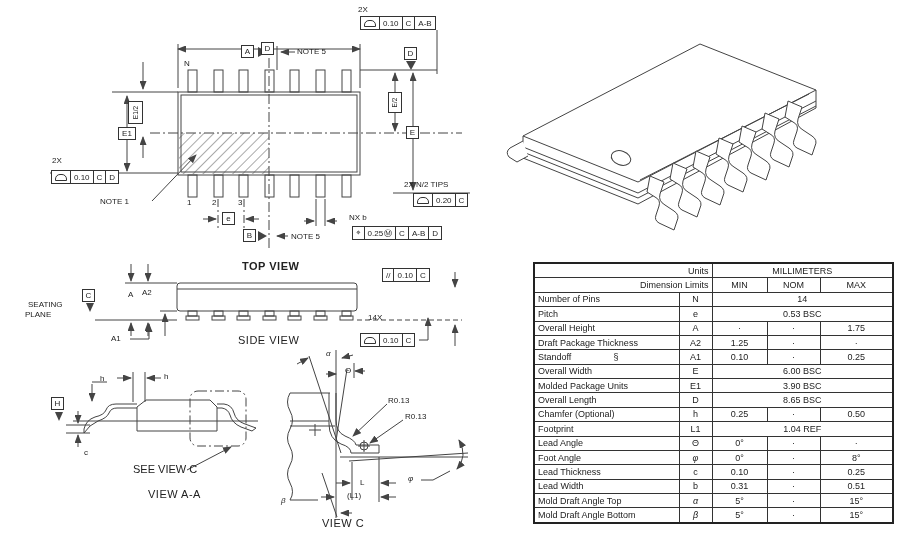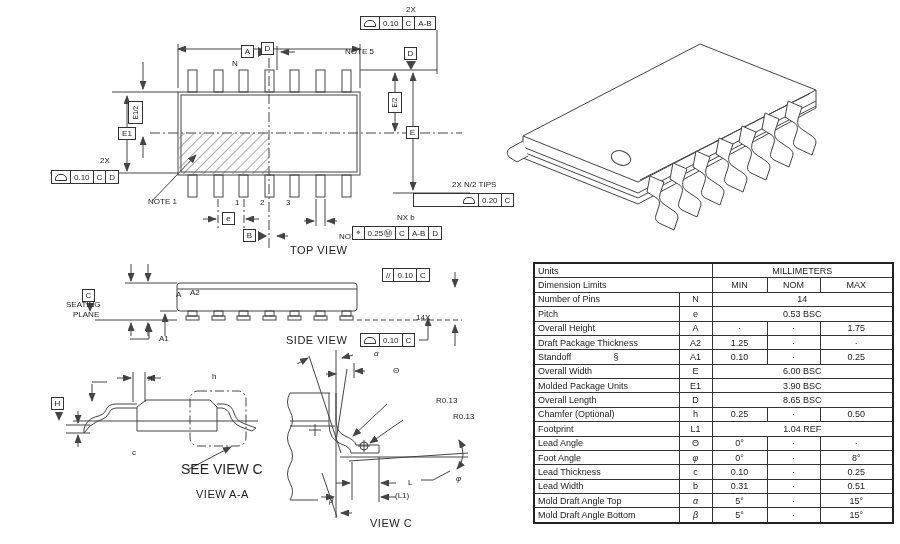--- a/index.html
+++ b/index.html
@@ -1,37 +1,37 @@
 <!DOCTYPE html>
 <html><head>
 <meta charset="utf-8">
 <style>
   html,body{margin:0;padding:0;background:#fff;}
   #stage{position:relative;width:900px;height:544px;background:#fff;overflow:hidden;
          font-family:"Liberation Sans","DejaVu Sans",sans-serif;color:#222;}
   #lines{position:absolute;left:0;top:0;}
-  .lbl{position:absolute;font-size:8px;line-height:9px;white-space:nowrap;color:#222;margin-left:48px;}
+  .lbl{position:absolute;font-size:8px;line-height:9px;white-space:nowrap;color:#222;}
   .big{font-size:11px;line-height:12px;letter-spacing:.5px;}
   .dbox{position:absolute;box-sizing:border-box;min-width:13px;height:13px;border:1px solid #333;
         background:#fff;font-size:8px;display:flex;align-items:center;justify-content:center;padding:0 1px;}
   .vbox{position:absolute;box-sizing:border-box;border:1px solid #333;background:#fff;
         display:flex;align-items:center;justify-content:center;}
   .vbox span{transform:rotate(-90deg);font-size:6.5px;white-space:nowrap;}
   .fcf{position:absolute;display:flex;align-items:stretch;box-sizing:border-box;height:14px;
        border:1px solid #333;background:#fff;font-size:8px;}
   .fcf .c{display:flex;align-items:center;justify-content:center;padding:0 3px;}
   .fcf .c + .c{border-left:1px solid #333;}
   .dome{display:inline-block;width:10px;height:5px;border:1px solid #333;
         border-radius:5px 5px 0 0;background:#fff;}
   .mcirc{font-size:8px;margin-left:1px;}
   #dimtable{position:absolute;left:533px;top:262px;width:359px;height:262px;border-collapse:collapse;
             table-layout:fixed;font-size:9px;background:#fff;border:2px solid #222;}
   #dimtable td{border:1px solid #333;padding:0 3px;height:12px;overflow:hidden;white-space:nowrap;}
   #dimtable td.sym,#dimtable td.v{text-align:center;padding:0 1px;}
-  #dimtable td.hr{text-align:left;}
+  #dimtable td.hr{text-align:right;}
   #dimtable td.hc{text-align:center;}
   #dimtable td.it{font-style:italic;}
 </style>
 </head>
 <body>
 
 <div id="stage">
 
   <svg id="lines" width="900" height="544" viewBox="0 0 900 544">
     <defs>
@@ -229,21 +229,21 @@
   </div>
   <span class="dbox" style="left:261px;top:42px;">D</span>
   <span class="dbox" style="left:241px;top:45px;">A</span>
   <span class="lbl" style="left:297px;top:47px;">NOTE 5</span>
   <span class="dbox" style="left:404px;top:47px;">D</span>
   <div class="vbox" style="left:388px;top:92px;width:14px;height:21px;">
     <span>E/2</span>
     </div>
   <span class="dbox" style="left:406px;top:126px;">E</span>
   <span class="lbl" style="left:404px;top:180px;">2X N/2 TIPS</span>
-  <div class="fcf" style="left:413px;top:193px;padding-left:46px;">
+  <div class="fcf" style="left:413px;top:193px;">
     <span class="c">
         <span class="dome"></span>
       </span>
     <span class="c">0.20</span>
     <span class="c">C</span>
   </div>
   <div class="vbox" style="left:128px;top:101px;width:15px;height:23px;">
     <span>E1/2</span>
     </div>
   <span class="dbox" style="left:118px;top:127px;width:18px;">E1</span>
@@ -267,48 +267,48 @@
   <div class="fcf" style="left:352px;top:226px;">
     <span class="c">⌖</span>
     <span class="c">
         <span>0.25</span>
         <span class="mcirc">Ⓜ</span>
       </span>
     <span class="c">C</span>
     <span class="c">A-B</span>
     <span class="c">D</span>
   </div>
-  <span class="lbl big" style="left:242px;top:244px;">TOP VIEW</span>
+  <span class="lbl big" style="left:242px;top:260px;font-weight:bold;">TOP VIEW</span>
 
   <div class="fcf" style="left:382px;top:268px;">
     <span class="c">//</span>
     <span class="c">0.10</span>
     <span class="c">C</span>
   </div>
   <span class="dbox" style="left:82px;top:289px;">C</span>
-  <span class="lbl" style="left:18px;top:300px;">SEATING</span>
+  <span class="lbl" style="left:28px;top:300px;">SEATING</span>
   <span class="lbl" style="left:25px;top:310px;">PLANE</span>
   <span class="lbl" style="left:128px;top:290px;">A</span>
   <span class="lbl" style="left:142px;top:288px;">A2</span>
   <span class="lbl" style="left:111px;top:334px;">A1</span>
   <span class="lbl" style="left:368px;top:313px;">14X</span>
   <div class="fcf" style="left:360px;top:333px;">
     <span class="c">
         <span class="dome"></span>
       </span>
     <span class="c">0.10</span>
     <span class="c">C</span>
   </div>
   <span class="lbl big" style="left:238px;top:334px;">SIDE VIEW</span>
 
   <span class="dbox" style="left:51px;top:397px;">H</span>
   <span class="lbl" style="left:100px;top:374px;">h</span>
   <span class="lbl" style="left:164px;top:372px;">h</span>
   <span class="lbl" style="left:84px;top:448px;">c</span>
-  <span class="lbl" style="left:133px;top:465px;font-size:14px;">SEE VIEW C</span>
+  <span class="lbl" style="left:133px;top:465px;font-size:11px;">SEE VIEW C</span>
   <span class="lbl big" style="left:148px;top:488px;">VIEW A-A</span>
 
   <span class="lbl" style="left:326px;top:349px;font-style:italic;">α</span>
   <span class="lbl" style="left:345px;top:366px;">Θ</span>
   <span class="lbl" style="left:281px;top:496px;font-style:italic;">β</span>
   <span class="lbl" style="left:408px;top:474px;font-style:italic;">φ</span>
   <span class="lbl" style="left:388px;top:396px;">R0.13</span>
   <span class="lbl" style="left:405px;top:412px;">R0.13</span>
   <span class="lbl" style="left:360px;top:478px;">L</span>
   <span class="lbl" style="left:347px;top:491px;">(L1)</span>

